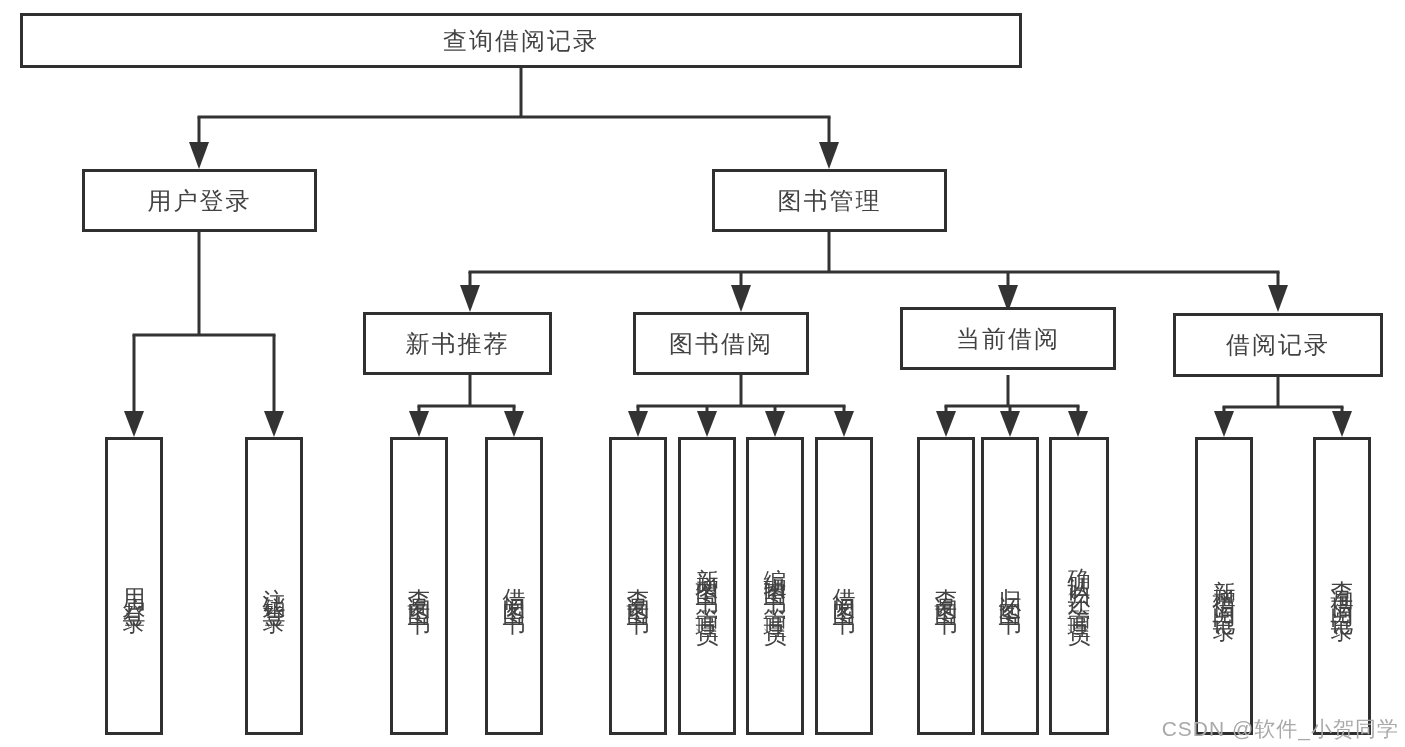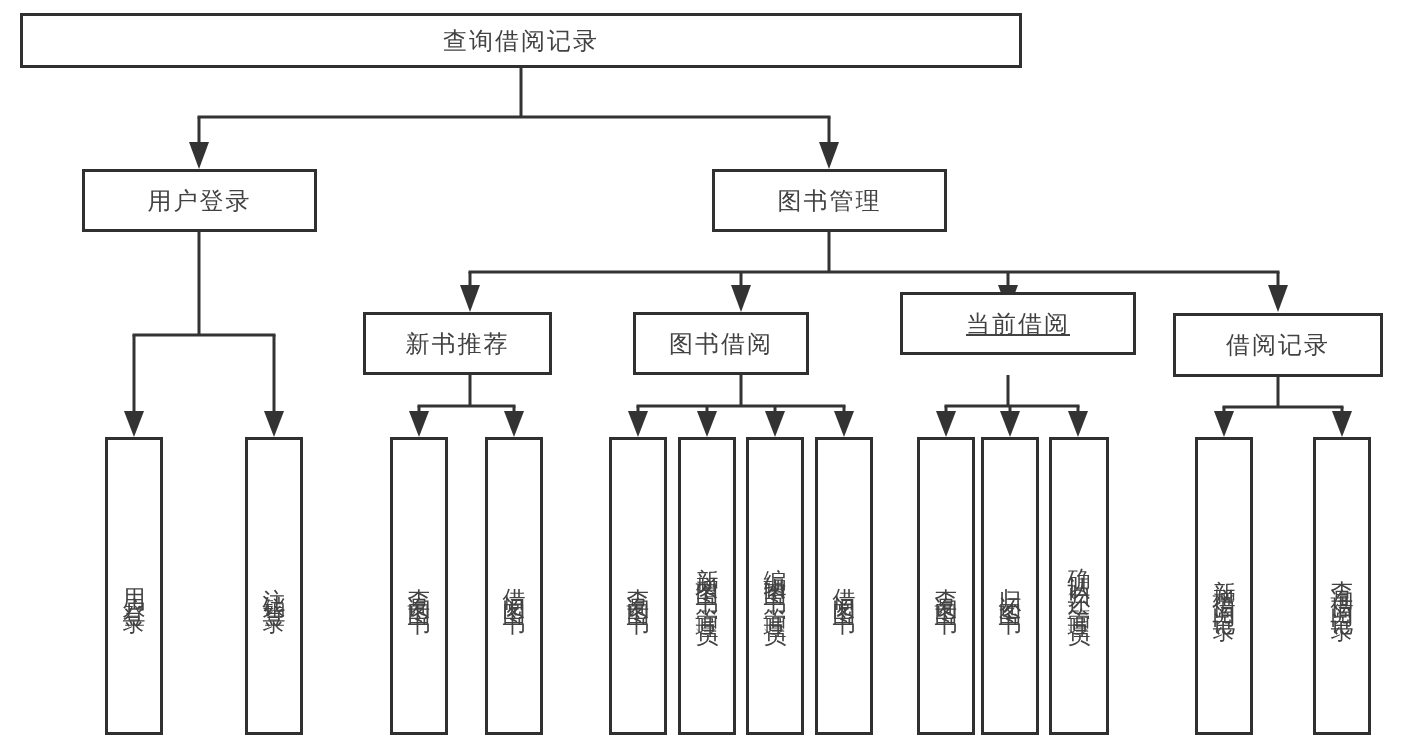--- a/index.html
+++ b/index.html
@@ -148,21 +148,21 @@
   <div class="node hbox" style="left:712px;top:169px;width:235px;align-items:center;">
     <span>图书管理</span>
   </div>
 
   <div class="node hbox" style="left:363px;top:312px;width:189px;">
     <span>新书推荐</span>
   </div>
   <div class="node hbox" style="left:633px;top:312px;width:176px;">
     <span>图书借阅</span>
   </div>
-  <div class="node hbox" style="left:900px;top:292px;width:236px;text-decoration:underline;">
+  <div class="node hbox" style="left:900px;top:307px;width:216px;">
     <span>当前借阅</span>
   </div>
   <div class="node hbox" style="left:1173px;top:313px;width:210px;height:64px;">
     <span>借阅记录</span>
   </div>
 
   <div class="node vbox" style="left:105px;">
     <span class="vtext">用户登录</span>
   </div>
   <div class="node vbox" style="left:245px;">
@@ -199,14 +199,15 @@
     <span class="vtext">确认归还（管理员）</span>
   </div>
 
   <div class="node vbox" style="left:1195px;">
     <span class="vtext">新增借阅记录</span>
   </div>
   <div class="node vbox" style="left:1313px;">
     <span class="vtext">查询借阅记录</span>
   </div>
 
+  <div class="watermark">CSDN @软件_小贺同学</div>
 
 </div>
 
 </body></html>

